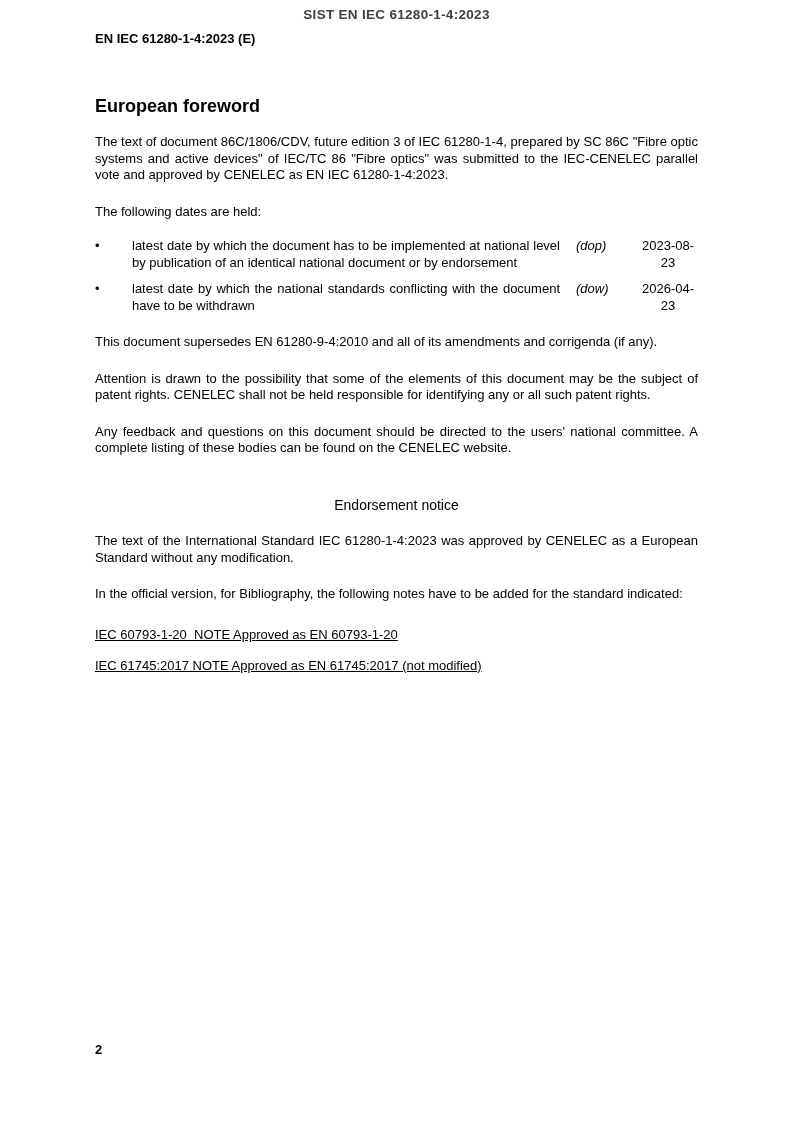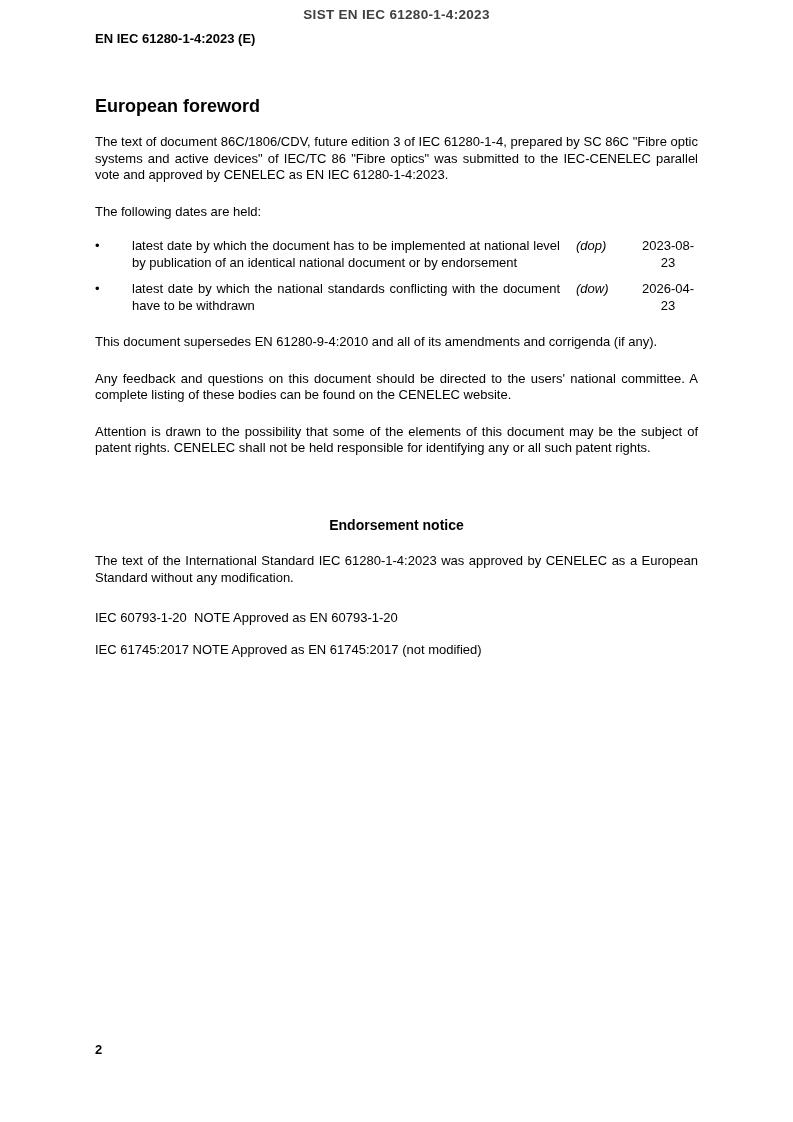--- a/index.html
+++ b/index.html
@@ -73,30 +73,31 @@
     font-style: italic;
   }
   .date-value {
     flex: 1 1 auto;
     text-align: center;
   }
   .supersedes {
     margin-top: 42px;
   }
   .endorsement-title {
-    margin-top: 60px;
+    margin-top: 40px;
     text-align: center;
-    font-weight: bold;
+    font-weight: normal;
     font-size: 14px;
   }
   .endorsement-first {
     margin-top: 42px;
   }
   .notes {
     margin-top: 24px;
+    text-decoration: underline;
   }
   .note-line {
     margin-bottom: 15px;
     white-space: pre-wrap;
   }
   .page-number {
     position: absolute;
     left: 95px;
     top: 1042px;
     font-weight: bold;
@@ -131,28 +132,29 @@
       <span class="date-bullet">•</span>
       <span class="date-text">latest date by which the national standards conflicting with the document have to be withdrawn</span>
       <span class="date-label">(dow)</span>
       <span class="date-value">2026-04-23</span>
     </div>
 
   </div>
 
   <p class="body-text supersedes">This document supersedes EN 61280-9-4:2010 and all of its amendments and corrigenda (if any).</p>
 
+  <p class="body-text">Attention is drawn to the possibility that some of the elements of this document may be the subject of patent rights. CENELEC shall not be held responsible for identifying any or all such patent rights.</p>
+
   <p class="body-text">Any feedback and questions on this document should be directed to the users' national committee. A complete listing of these bodies can be found on the CENELEC website.</p>
-
-  <p class="body-text">Attention is drawn to the possibility that some of the elements of this document may be the subject of patent rights. CENELEC shall not be held responsible for identifying any or all such patent rights.</p>
 
   <div class="endorsement-title">Endorsement notice</div>
 
   <p class="body-text endorsement-first">The text of the International Standard IEC 61280-1-4:2023 was approved by CENELEC as a European Standard without any modification.</p>
 
+  <p class="body-text">In the official version, for Bibliography, the following notes have to be added for the standard indicated:</p>
 
   <div class="notes">
     <div class="note-line">IEC 60793-1-20  NOTE Approved as EN 60793-1-20</div>
     <div class="note-line">IEC 61745:2017 NOTE Approved as EN 61745:2017 (not modified)</div>
   </div>
 
   <div class="page-number">2</div>
 
 </div>
 

